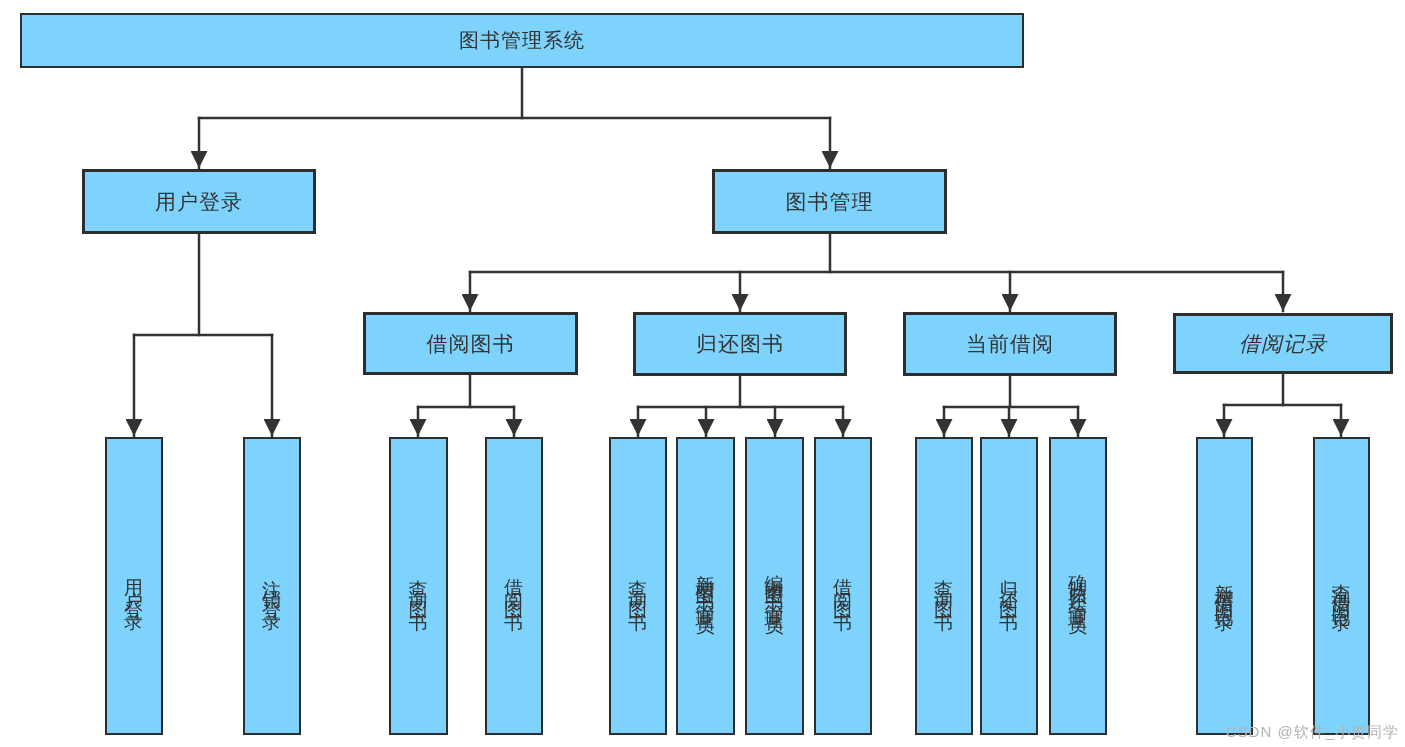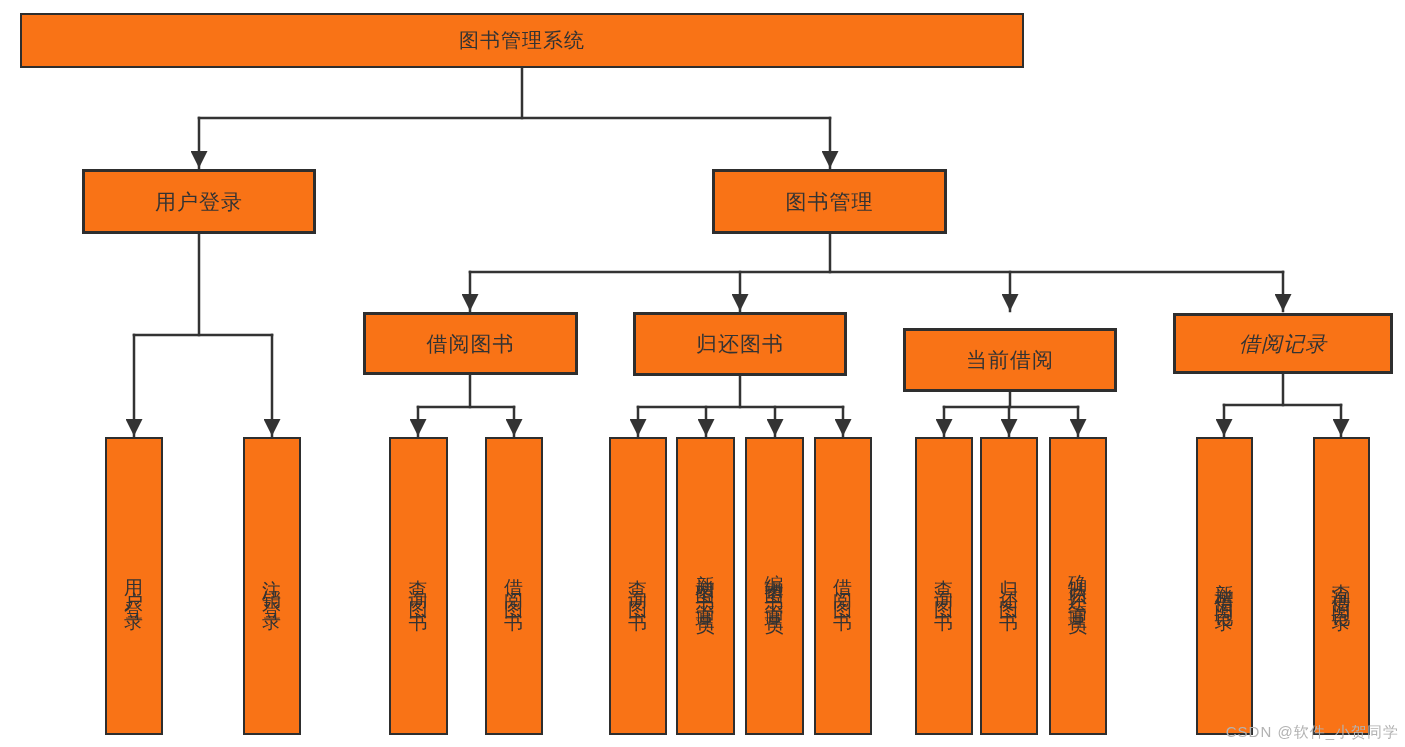--- a/index.html
+++ b/index.html
@@ -16,21 +16,21 @@
     width:1405px;height:747px;
     background:var(--bg);
     overflow:hidden;
   }
   .connectors{
     position:absolute;left:0;top:0;width:1405px;height:747px;
     pointer-events:none;
   }
   .node{
     position:absolute;
-    background:#f97316;
+    background:#7dd3fc;
     border:3px solid var(--border);
     box-sizing:border-box;
     display:flex;align-items:center;justify-content:center;
     color:var(--text);
     z-index:2;
   }
   .node.root{border-width:2.5px;font-size:20px;letter-spacing:1px;}
   .node.branch{font-size:21px;letter-spacing:1px;}
   .node.leaf{border-width:2.5px;}
   .leaf .vtxt{
@@ -118,21 +118,21 @@
   <div class="node branch" style="left:712px;top:169px;width:235px;height:65px;">
     <span>图书管理</span>
   </div>
 
   <div class="node branch" style="left:363px;top:312px;width:215px;height:63px;">
     <span>借阅图书</span>
   </div>
   <div class="node branch" style="left:633px;top:312px;width:214px;height:64px;">
     <span>归还图书</span>
   </div>
-  <div class="node branch" style="left:903px;top:312px;width:214px;height:64px;margin-top:16px;">
+  <div class="node branch" style="left:903px;top:312px;width:214px;height:64px;">
     <span>当前借阅</span>
   </div>
   <div class="node branch" style="left:1173px;top:313px;width:220px;height:61px;font-style:italic;">
     <span>借阅记录</span>
   </div>
 
   <div class="node leaf" style="left:105px;top:437px;width:58px;height:298px;">
     <span class="vtxt">用户登录</span>
   </div>
   <div class="node leaf" style="left:243px;top:437px;width:58px;height:298px;">

